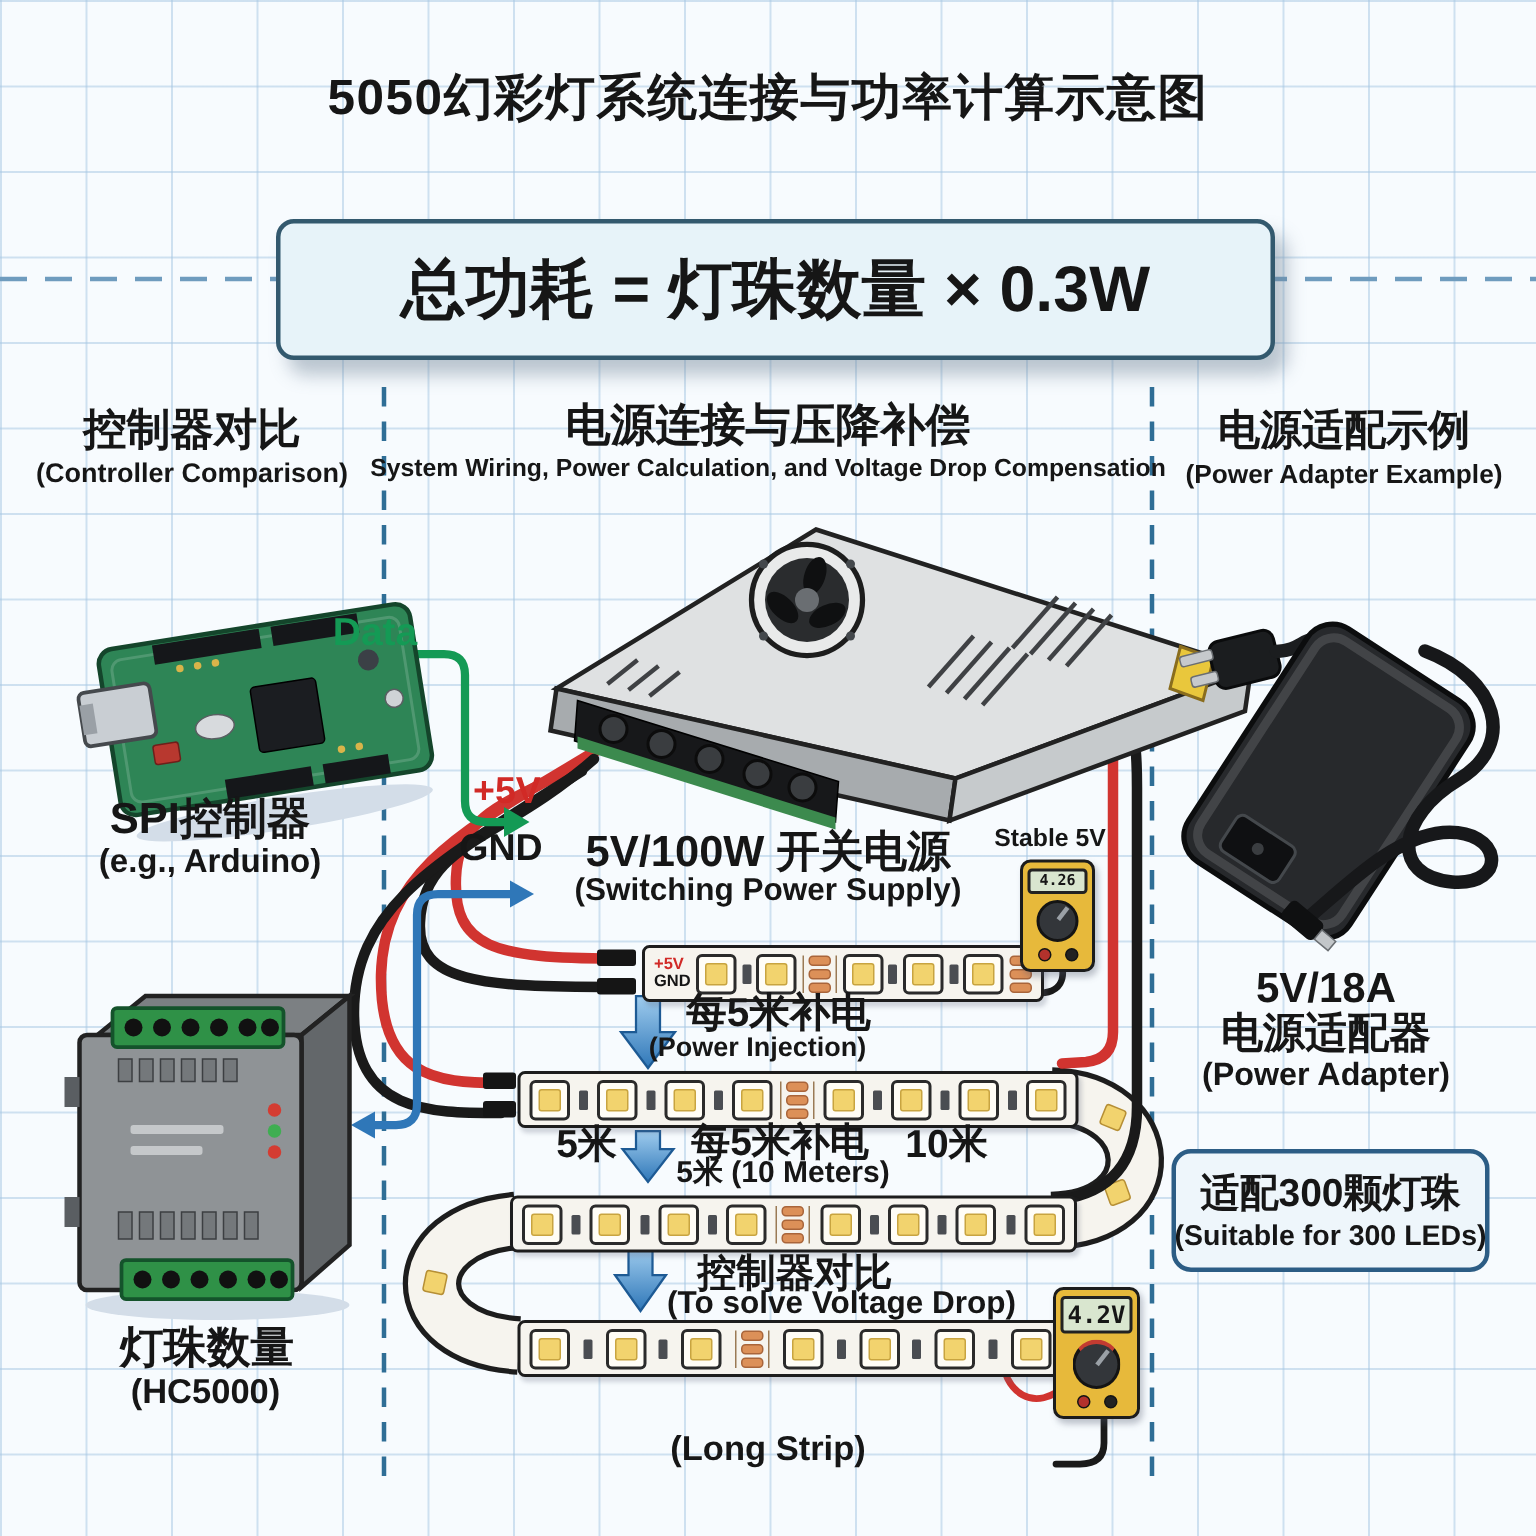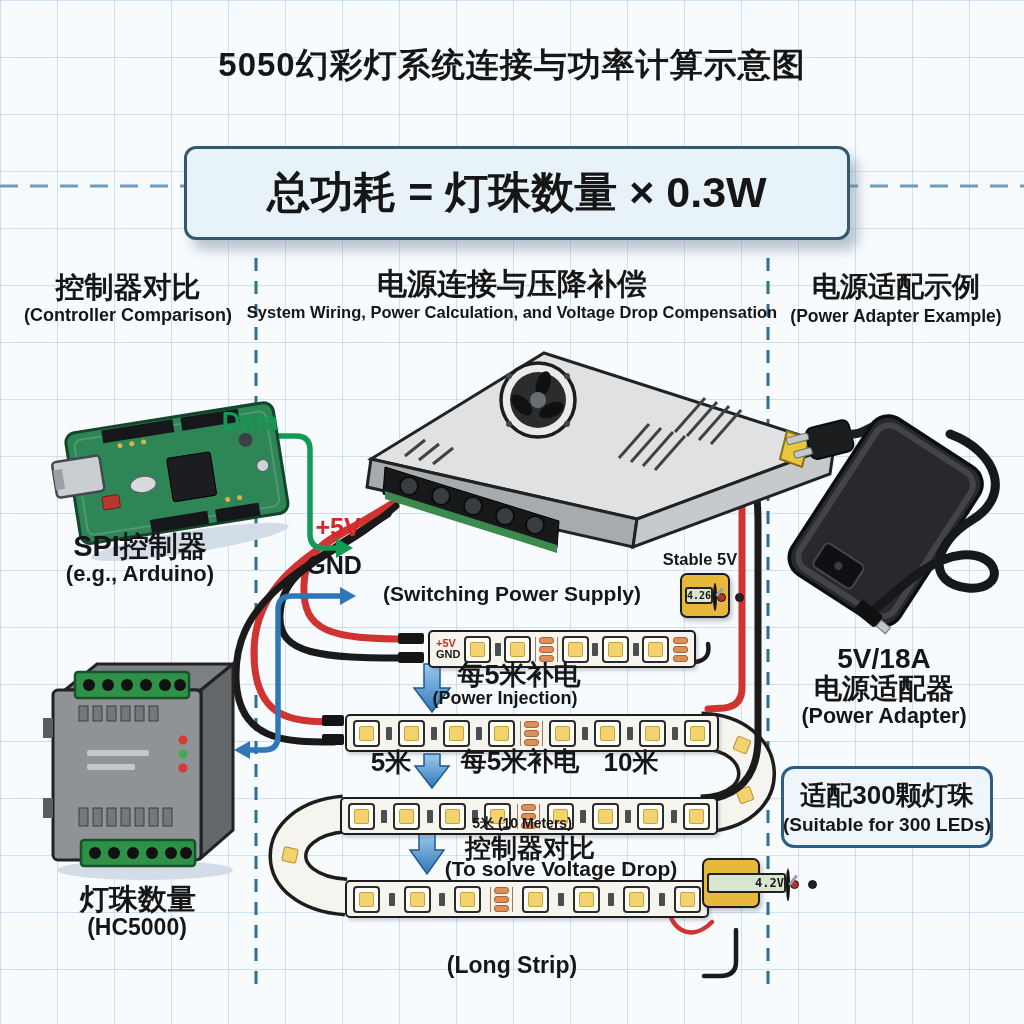--- a/index.html
+++ b/index.html
@@ -35,21 +35,21 @@
   .res{width:6px;height:13px;background:#4a4d52;border-radius:1px;flex:none;}
   .junc{display:flex;flex-direction:column;gap:2px;flex:none;padding:0 3px;
     border-left:1.5px solid #9a7a55;border-right:1.5px solid #9a7a55;}
   .pad{width:13px;height:5px;background:#dc9058;border:1px solid #a9653a;border-radius:3px;}
   .endpads{display:flex;flex-direction:column;gap:2px;flex:none;}
   .striplabels{display:flex;flex-direction:column;line-height:1;flex:none;font-weight:900;}
   .striplabels .pv{font-size:11px;color:#d12a26;}
   .striplabels .pg{font-size:11px;color:#151515;}
   
   .meter{position:absolute;background:#e7b93b;border:2.5px solid #1c1c1c;border-radius:7px;
-    display:flex;align-items:center;padding:4px 3px 5px;z-index:4;
+    display:flex;flex-direction:column;align-items:center;padding:4px 3px 5px;z-index:4;
     box-shadow:2px 3px 4px rgba(80,90,110,.35);}
   .meter .screen{background:#d9e6cf;border:2px solid #222;border-radius:3px;width:92%;
     font-family:"DejaVu Sans Mono","Liberation Mono",monospace;font-weight:800;
     text-align:center;padding:1px 0;}
   .meter .dial{margin-top:4px;border-radius:50%;background:#33363a;border:2px solid #141414;position:relative;}
   .meter .dial::after{content:"";position:absolute;left:45%;top:6%;width:3px;height:42%;
     background:#9aa0a6;transform-origin:50% 100%;transform:rotate(38deg);}
   .meter .jacks{display:flex;gap:9px;margin-top:4px;}
   .meter .jack{width:7px;height:7px;border-radius:50%;background:#b3322c;border:1.5px solid #141414;}
 </style>
@@ -271,30 +271,31 @@
 
   <div class="lbl" style="left:250px;top:408px;font-size:26px;color:#149a55;">Data</div>
   <div class="lbl" style="left:338px;top:514px;font-size:25px;color:#d12a26;">+5V</div>
   <div class="lbl" style="left:334px;top:552px;font-size:25px;">GND</div>
 
   <div class="lbl" style="left:140px;top:531px;font-size:29px;">SPI控制器</div>
   <div class="lbl en" style="left:140px;top:562px;font-size:22px;">(e.g., Arduino)</div>
   <div class="lbl" style="left:138px;top:884px;font-size:29px;">灯珠数量</div>
   <div class="lbl en" style="left:137px;top:915px;font-size:23px;">(HC5000)</div>
 
+  <div class="lbl" style="left:512px;top:553px;font-size:29px;">5V/100W 开关电源</div>
   <div class="lbl en" style="left:512px;top:583px;font-size:21px;">(Switching Power Supply)</div>
   <div class="lbl" style="left:700px;top:551px;font-size:16.5px;font-weight:800;">Stable 5V</div>
 
   <div class="lbl" style="left:519px;top:661px;font-size:27px;">每5米补电</div>
   <div class="lbl en" style="left:505px;top:689px;font-size:18px;">(Power Injection)</div>
 
   <div class="lbl" style="left:391px;top:749px;font-size:26px;">5米</div>
   <div class="lbl" style="left:520px;top:748px;font-size:26px;">每5米补电</div>
   <div class="lbl" style="left:631px;top:749px;font-size:26px;">10米</div>
-  <div class="lbl" style="left:522px;top:772px;font-size:14px;font-weight:700;margin-top:44px;">5米 (10 Meters)</div>
+  <div class="lbl" style="left:522px;top:772px;font-size:20px;font-weight:700;">5米 (10 Meters)</div>
 
   <div class="lbl" style="left:530px;top:835px;font-size:26px;">控制器对比</div>
   <div class="lbl en" style="left:537px;top:858px;font-size:21px;padding-left:48px;">(To solve Voltage Drop)</div>
 
   <div class="lbl en" style="left:512px;top:953px;font-size:23px;">(Long Strip)</div>
 
   <div class="lbl" style="left:884px;top:644px;font-size:28px;">5V/18A</div>
   <div class="lbl" style="left:884px;top:674px;font-size:28px;">电源适配器</div>
   <div class="lbl en" style="left:884px;top:705px;font-size:21.5px;">(Power Adapter)</div>
 
@@ -305,21 +306,21 @@
 
   <div class="meter" style="left:680px;top:573px;width:40px;">
     <div class="screen" style="font-size:10px;">4.26</div>
     <div class="dial" style="width:24px;height:24px;"></div>
     <div class="jacks">
         <span class="jack"></span>
         <span class="jack" style="background:#222;"></span>
       </div>
   </div>
   <div class="meter" style="left:702px;top:858px;width:48px;">
-    <div class="screen" style="font-size:12px;padding-left:46px;">4.2V</div>
+    <div class="screen" style="font-size:16px;">4.2V</div>
     <div class="dial" style="width:28px;height:28px;border-top:3px solid #c23b31;"></div>
     <div class="jacks">
         <span class="jack"></span>
         <span class="jack" style="background:#222;"></span>
       </div>
   </div>
 
   <div id="strips">
       <div class="strip" style="left: 428px; top: 630px; width: 252px;">
         <div class="striplabels">

